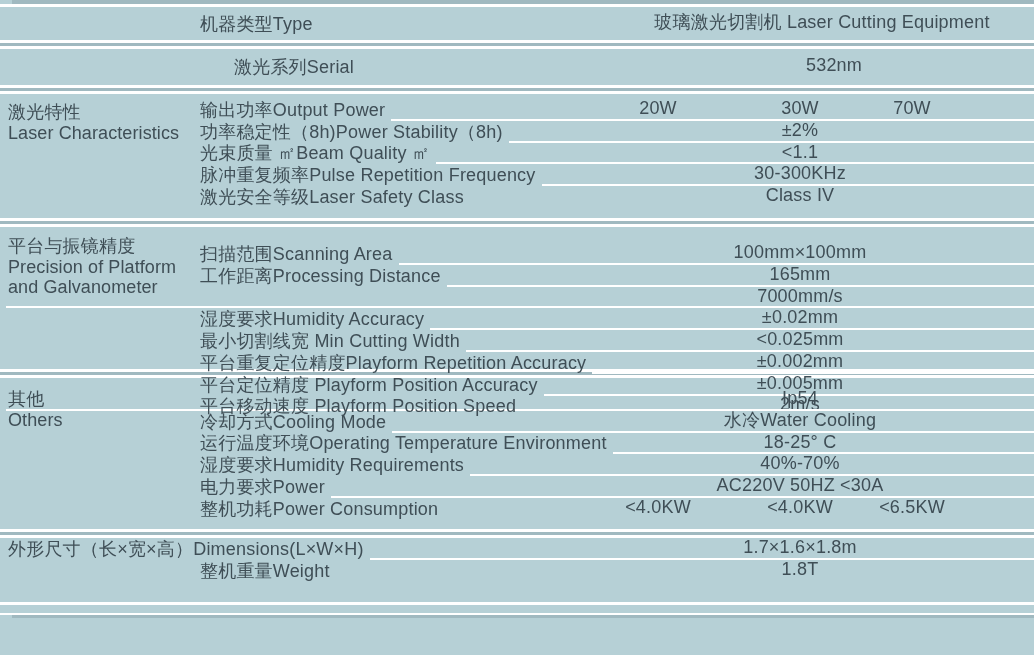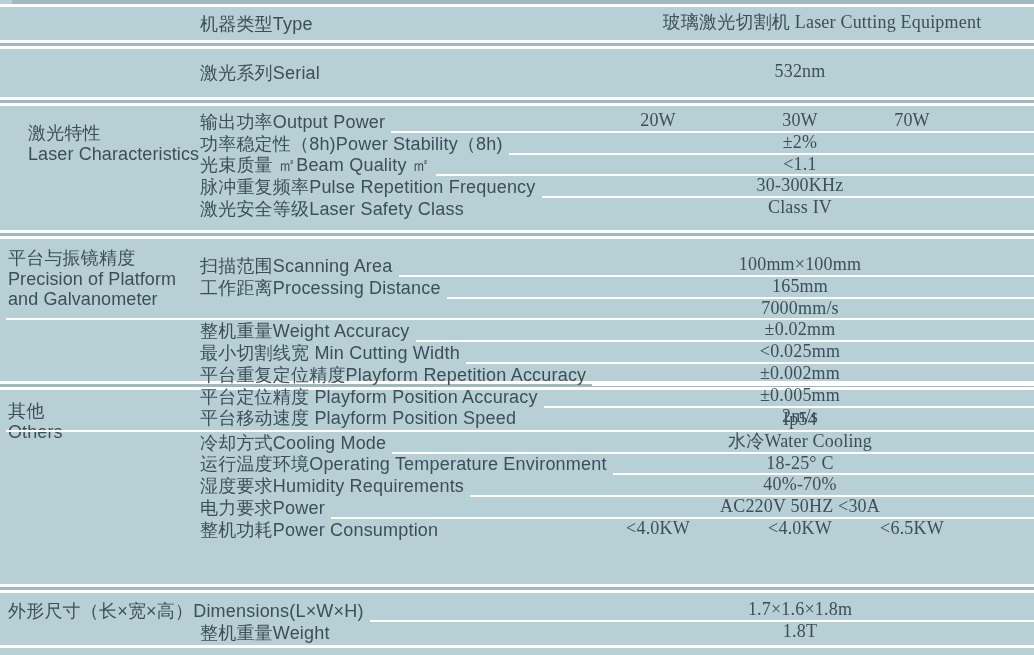--- a/index.html
+++ b/index.html
@@ -20,43 +20,42 @@
   .edge-strip-bottom{height:3px;background:#a0b9c0;margin-left:12px;}
   .sep{
     height:9px;
     background:linear-gradient(to bottom,
       #ffffff 0,#ffffff 3px,
       #a0b9c0 3px,#a0b9c0 6px,
       #ffffff 6px,#ffffff 9px);
   }
   .sec{position:relative;box-sizing:border-box;}
   .secA{height:33px;}
-  .secB{height:48px;}
+  .secB{height:36px;padding-left:34px;}
   .secC{height:124px;padding-top:5px;}
   .secD{height:142px;padding-top:16px;}
-  .secE{height:194px;padding-top:20px;}
-  .secF{height:52px;padding-top:7px;}
+  .secE{height:151px;padding-top:11px;}
+  .secF{height:64px;}
   .sec-head{position:absolute;left:8px;}
-  .secC .sec-head{top:16px;margin-left:20px;}
+  .secC .sec-head{top:7px;}
   .secD .sec-head{top:8px;}
   .secE .sec-head{top:10px;}
   .zh{font-size:18px;line-height:22px;}
   .en{font-size:18px;line-height:20px;letter-spacing:0.1px;}
   .spec-row{position:relative;display:flex;align-items:center;height:21.8px;line-height:1;}
   .row-full{height:100%;}
   .spec-label{margin-left:200px;white-space:nowrap;position:relative;z-index:1;}
   .lab-left{margin-left:8px;}
   .fill{flex:1 1 auto;align-self:stretch;border-bottom:2px solid #ffffff;margin-left:6px;}
   .fill.noline{border-bottom:none;}
   .val{
     position:absolute;top:0;bottom:4px;
     display:flex;align-items:center;
     white-space:nowrap;
     transform:translateX(-50%);
-    font-family:Liberation Serif, serif;
   }
   .vc{left:800px;}
   .vw{left:822px;}
   .v1{left:658px;text-align:center;}
   .v2{left:800px;}
   .v3{left:912px;}
 </style>
 </head>
 <body>
 
@@ -135,21 +134,21 @@
     <div class="spec-row">
       <span class="spec-label">工作距离Processing Distance</span>
       <span class="fill"></span>
       <span class="val vc">165mm</span>
     </div>
     <div class="spec-row">
       <span class="fill"></span>
       <span class="val vc">7000mm/s</span>
     </div>
     <div class="spec-row">
-      <span class="spec-label">整机重量Weight Accuracy</span>
+      <span class="spec-label">湿度要求Humidity Accuracy</span>
       <span class="fill"></span>
       <span class="val vc">±0.02mm</span>
     </div>
     <div class="spec-row">
       <span class="spec-label">最小切割线宽 Min Cutting Width</span>
       <span class="fill"></span>
       <span class="val vc">&lt;0.025mm</span>
     </div>
     <div class="spec-row">
       <span class="spec-label">平台重复定位精度Playform Repetition Accuracy</span>

